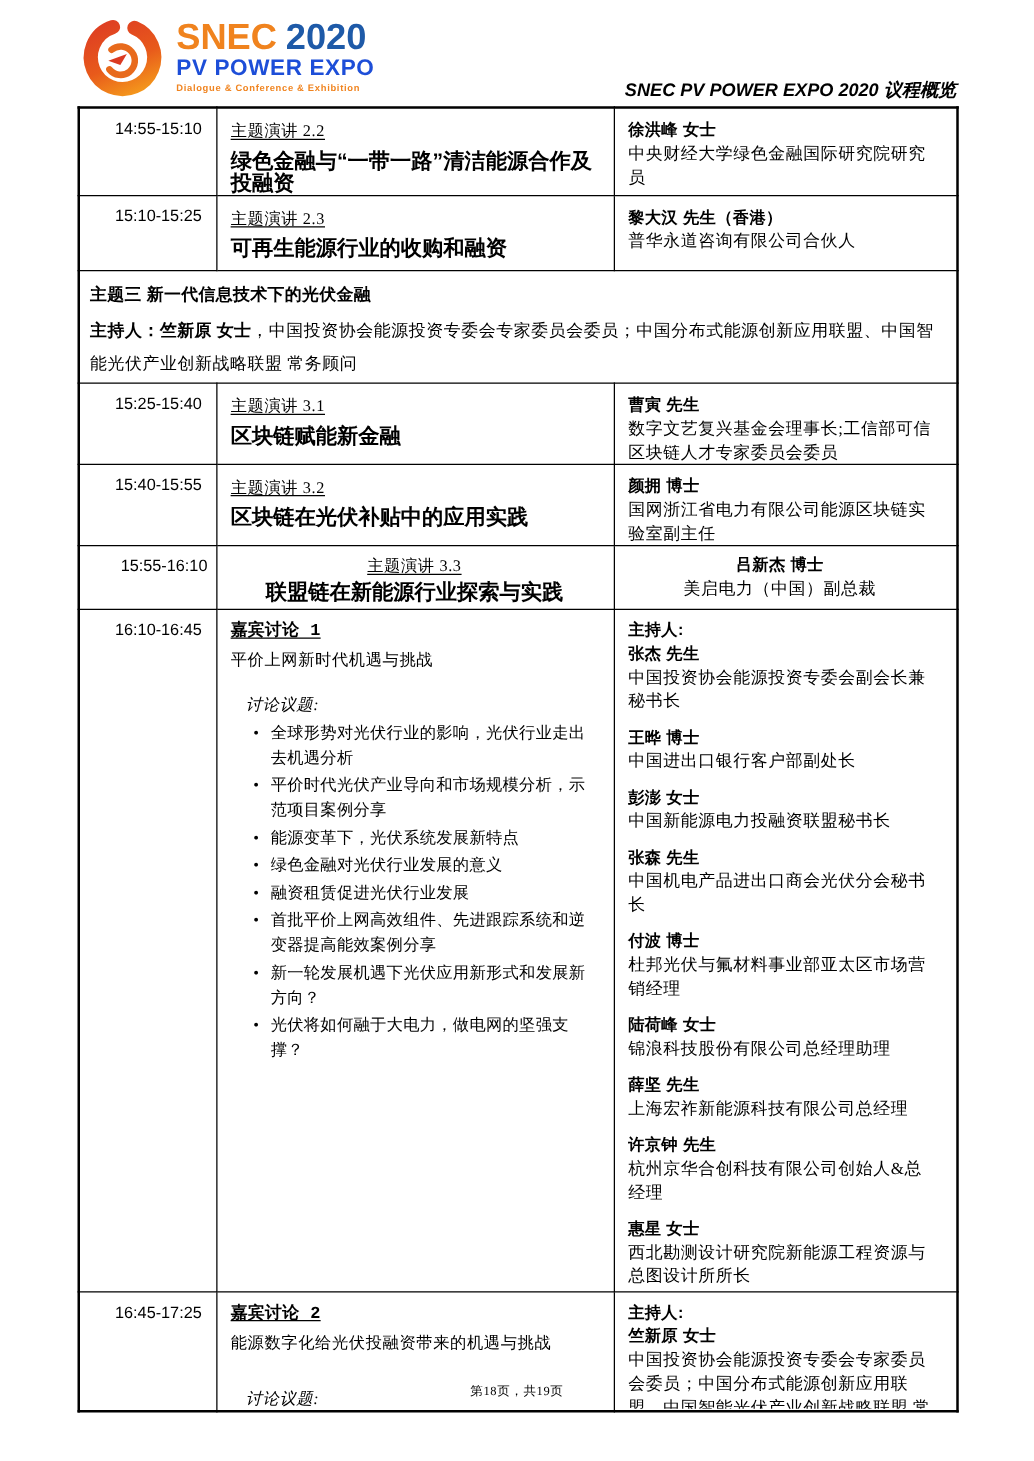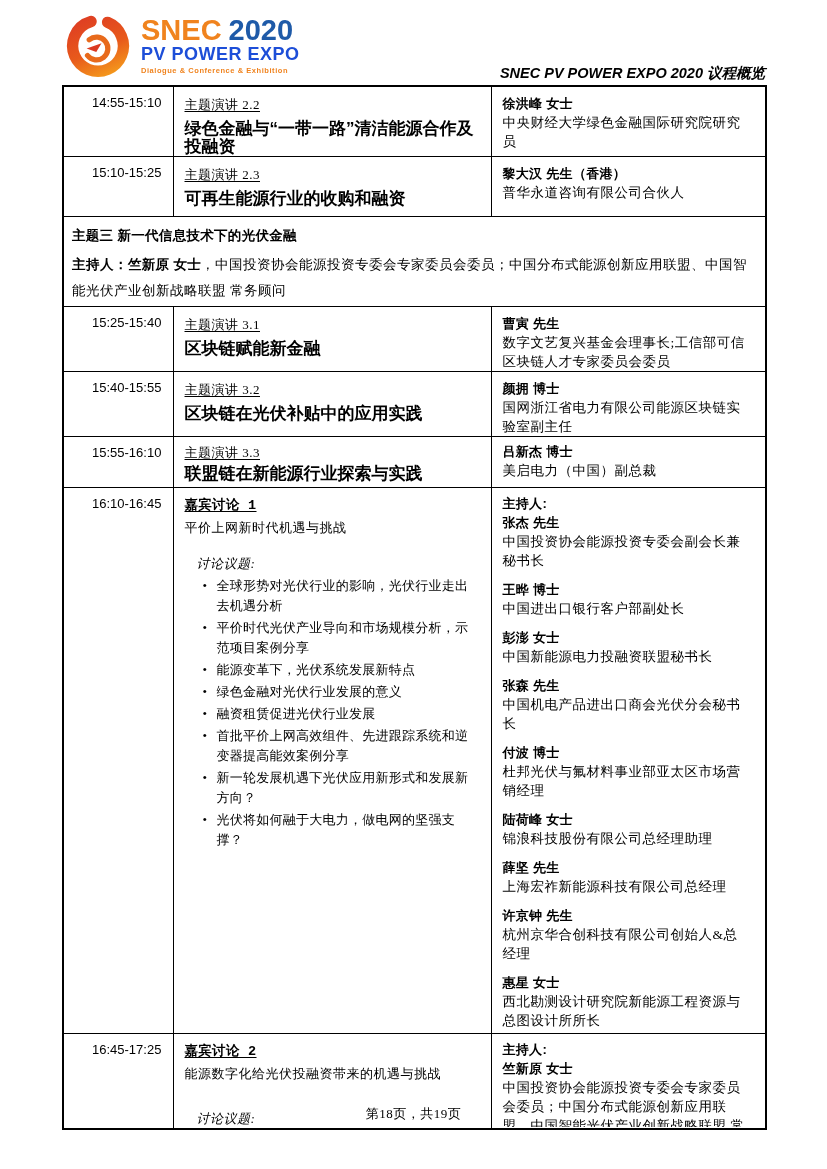--- a/index.html
+++ b/index.html
@@ -25,21 +25,21 @@
     font-family:"Liberation Sans","DejaVu Sans",sans-serif;
     font-weight:bold; font-size:14.5px; line-height:18px;font-style:italic;
   }
 
   
   table.agenda { position:absolute; left:62px; top:85px; width:703px;
     border-collapse:collapse; table-layout:fixed; border:2px solid #000; }
   td { border:1px solid #000; vertical-align:top; padding:0; }
 
   tr.h62 { height:62px; } tr.h60 { height:60px; } tr.h74 { height:74px; }
-  tr.h63 { height:63px; } tr.h51 { height:51px; } tr.h546 { height:546px; } tr.h95 { height:95px; }
+  tr.h63 { height:63px; } tr.h51 { height:51px;text-align:center; } tr.h546 { height:546px; } tr.h95 { height:95px; }
 
   .tw { padding:8px 2px 0 28px; font-family:"Liberation Sans","DejaVu Sans",sans-serif; font-size:13px; line-height:16px; }
   .sw { padding:8px 12px 0 11px; font-size:13px; line-height:19px; letter-spacing:0.5px; }
   .pw { padding:6px 20px 0 11px; font-size:13.5px; line-height:19px; letter-spacing:0.5px; overflow:hidden; }
   .secw { padding:9px 12px 2px 8px; font-size:13.5px; letter-spacing:0.5px; }
 
   .clip93 { height:93px; box-sizing:border-box; }
 
   .session-label { font-size:13px; text-decoration:underline; text-underline-offset:2px; }
   .session-title { font-family:"Liberation Sans","DejaVu Sans",sans-serif; font-weight:bold;
@@ -65,21 +65,21 @@
     font-size:13px; letter-spacing:0.25px; }
   ul.topics li::before { content:"\2022"; position:absolute; left:0; top:0; font-size:13px; }
 
   .host-lbl { font-family:"Liberation Sans","DejaVu Sans",sans-serif; font-weight:bold;
     font-size:13px; line-height:19px; letter-spacing:0.3px; }
   .sp-block { margin-top:10px; }
   .host-lbl + .sp-block { margin-top:0; }
 
   
   .footer { position:absolute; left:0; top:1106px; width:100%; text-align:center;
-    font-size:13px; line-height:16px; letter-spacing:0.5px; }
+    font-size:10px; line-height:16px; letter-spacing:0.5px; }
 </style>
 </head>
 <body>
 
 <div class="page">
 
   <div class="header">
     <div class="logo">
       <svg class="logo-mark" viewBox="0 0 80 80">
         <defs>

